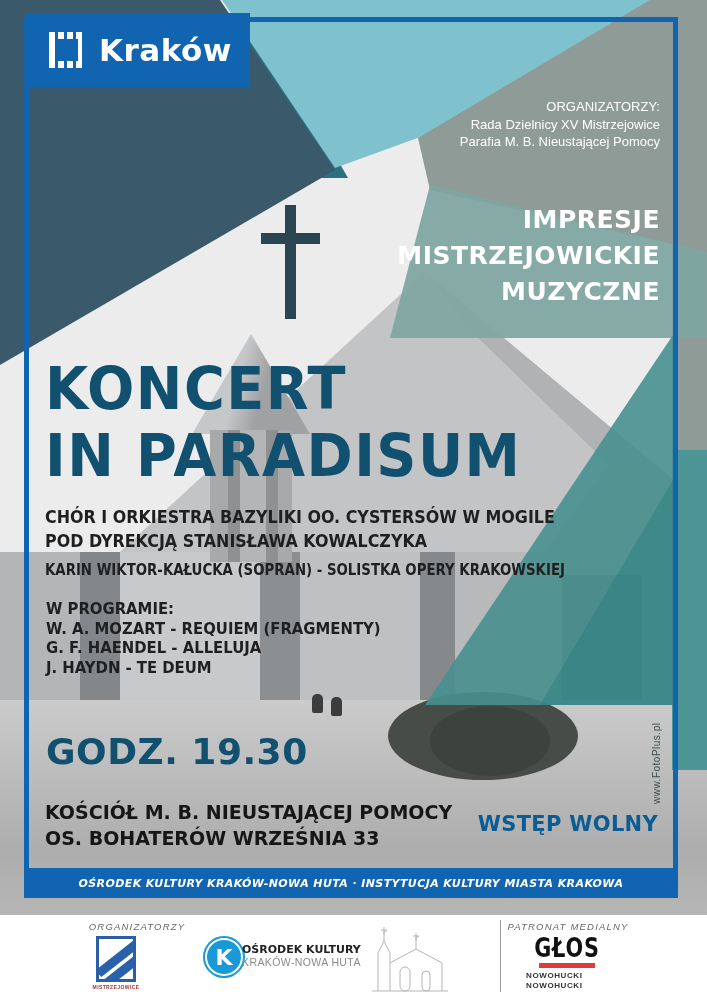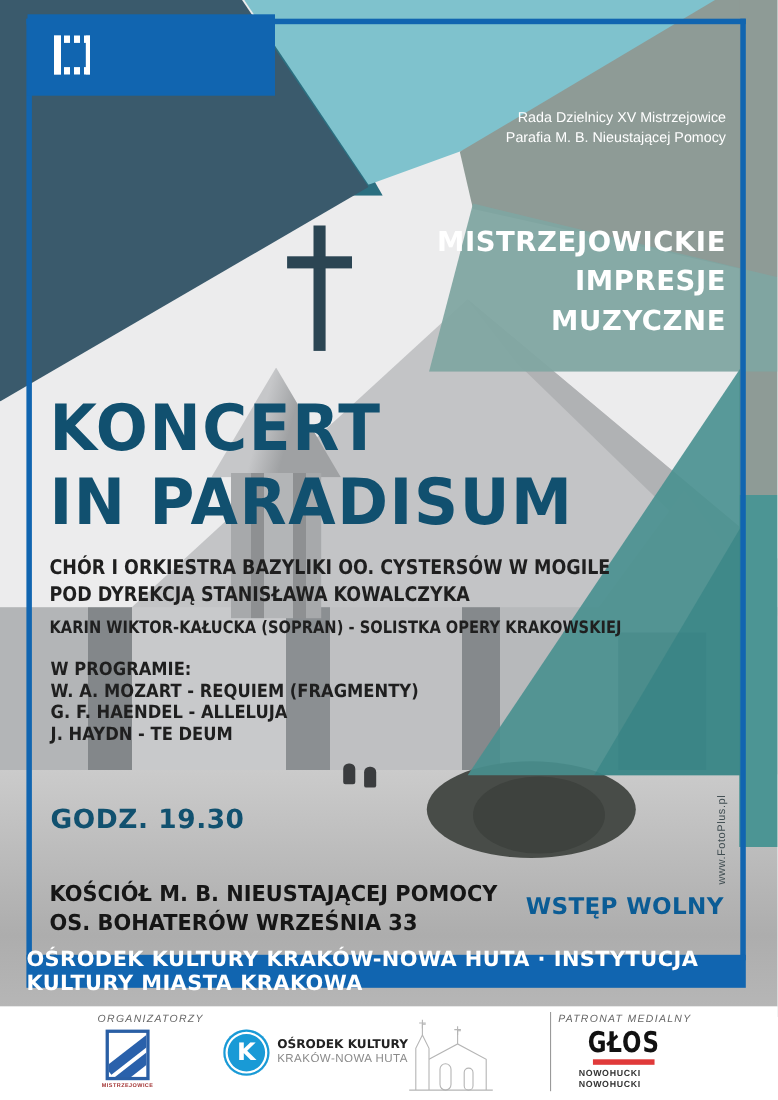--- a/index.html
+++ b/index.html
@@ -43,22 +43,22 @@
   .ov-wedge2{clip-path:polygon(673px 480px,673px 705px,540px 705px);background:#2f7f81;opacity:.55;}
   .margin-sage{left:672px;top:0;width:35px;height:450px;background:#8e9b96;}
   .margin-teal{left:672px;top:450px;width:35px;height:320px;background:#4c9594;}
   
   .frame{background:#1165b0;}
   .f-top{left:24px;top:17px;width:654px;height:5px;}
   .f-left{left:24px;top:17px;width:5px;height:856px;}
   .f-right{left:673px;top:17px;width:5px;height:856px;}
   .bluebar{left:24px;top:868px;width:654px;height:30px;background:#1165b0;
            display:flex;align-items:center;justify-content:center;}
-  .bluebar span{color:#fff;font-weight:bold;font-size:19px;letter-spacing:.4px;
-           font-family:"DejaVu Sans",sans-serif;}
+  .bluebar span{color:#fff;font-weight:bold;font-size:11px;letter-spacing:.4px;
+           font-family:"DejaVu Sans",sans-serif;font-style:italic;}
   
   .klogo{left:25px;top:13px;width:225px;height:74px;background:#1165b0;
          display:flex;align-items:center;}
   .klogo-icon{width:36px;height:36px;margin-left:24px;
       background:
         linear-gradient(#fff,#fff) 0 0/36px 7px,
         linear-gradient(#fff,#fff) 0 29px/36px 7px,
         linear-gradient(#fff,#fff) 0 0/7px 36px,
         linear-gradient(#fff,#fff) 29px 0/7px 36px;
       background-repeat:no-repeat;
@@ -74,21 +74,21 @@
          transform:scaleX(.96);transform-origin:0 0;white-space:nowrap;}
   .performers{left:45px;top:505px;color:#1f1f1f;font-size:18.5px;line-height:24px;
          transform:scaleX(.86);transform-origin:0 0;white-space:nowrap;}
   .soloist{left:45px;top:561px;color:#1f1f1f;font-size:15.5px;
          transform:scaleX(.86);transform-origin:0 0;white-space:nowrap;}
   .program{left:46px;top:599px;color:#1f1f1f;font-size:16.5px;line-height:19.5px;
          transform:scaleX(.9);transform-origin:0 0;white-space:nowrap;}
   .dateline{left:46px;top:690px;color:#11516f;white-space:nowrap;}
   .date-big{font-size:35px;letter-spacing:.5px;}
   .date-small{font-size:20px;letter-spacing:.5px;}
-  .timeline{left:46px;top:731px;color:#11516f;font-size:24px;letter-spacing:.5px;}
+  .timeline{left:46px;top:731px;color:#11516f;font-size:36px;letter-spacing:.5px;}
   .venue{left:45px;top:799px;color:#161616;font-size:20px;line-height:26px;
          transform:scaleX(.95);transform-origin:0 0;white-space:nowrap;}
   .admission{right:49px;top:812px;color:#0b5c95;font-size:21px;letter-spacing:.3px;margin-left:36px;}
   .credit{left:651px;top:700px;height:104px;color:#3f4c50;font-size:10px;
           writing-mode:vertical-rl;transform:rotate(180deg);letter-spacing:.5px;}
   
   .footer{left:0;top:915px;width:707px;height:85px;background:#ffffff;}
   .flabel{position:absolute;top:6px;color:#666;font-size:9.5px;letter-spacing:1.2px;font-style:italic;}
   .flabel.left{left:137px;transform:translateX(-50%);}
   .flabel.right{left:568px;transform:translateX(-50%);}
@@ -96,21 +96,21 @@
          border:3px solid #2a5fa5;box-sizing:border-box;overflow:hidden;}
   .mlogo i{position:absolute;display:block;background:#2a61ab;}
   .mlogo .d1{left:-6px;top:14px;width:52px;height:9px;transform:rotate(-38deg);}
   .mlogo .d2{left:-6px;top:30px;width:52px;height:9px;transform:rotate(-38deg);}
   .mcap{position:absolute;left:116px;top:69px;transform:translateX(-50%);
         color:#a23333;font-size:5px;letter-spacing:.4px;font-weight:bold;white-space:nowrap;}
   .kcircle{position:absolute;left:203px;top:21px;width:42px;height:42px;border-radius:50%;
         background:#199ad6;color:#fff;display:flex;align-items:center;justify-content:center;
         font-family:"DejaVu Sans",sans-serif;font-weight:bold;font-size:22px;
         box-shadow:inset 0 0 0 2px #199ad6, inset 0 0 0 4px #ffffff;}
-  .oktext{position:absolute;left:252px;top:28px;line-height:13px;white-space:nowrap;}
+  .oktext{position:absolute;left:242px;top:28px;line-height:13px;white-space:nowrap;}
   .oktext .l1{font-family:"DejaVu Sans",sans-serif;font-weight:bold;color:#222;font-size:11px;}
   .oktext .l2{color:#8a8a8a;font-size:10.5px;letter-spacing:.4px;}
   .church-sketch{position:absolute;left:370px;top:8px;}
   .fdivider{position:absolute;left:500px;top:5px;width:1px;height:72px;background:#9a9a9a;}
   .glos{position:absolute;left:567px;top:20px;transform:translateX(-50%);}
   .glos .name{font-family:"DejaVu Sans",sans-serif;font-weight:bold;color:#111;
         font-size:26px;line-height:26px;letter-spacing:1px;transform:scaleX(.8);transform-origin:center;}
   .glos .bar{width:56px;height:5px;background:#e03a3a;margin:2px auto 3px;}
   .glos .sub{color:#333;font-size:8px;font-weight:bold;line-height:9.5px;letter-spacing:.6px;}
 </style>
@@ -145,30 +145,32 @@
 
   <div class="abs cross-v"></div>
   <div class="abs cross-h"></div>
 
   <div class="abs frame f-top"></div>
   <div class="abs frame f-left"></div>
   <div class="abs frame f-right"></div>
 
   <div class="abs klogo">
     <div class="klogo-icon"></div>
+    <div class="klogo-text">Kraków</div>
   </div>
 
   <div class="abs org-top">
+    <div>ORGANIZATORZY:</div>
     <div>Rada Dzielnicy XV Mistrzejowice</div>
     <div>Parafia M. B. Nieustającej Pomocy</div>
   </div>
 
   <div class="abs series heading">
+    <div>IMPRESJE</div>
     <div>MISTRZEJOWICKIE</div>
-    <div>IMPRESJE</div>
     <div>MUZYCZNE</div>
   </div>
 
   <div class="abs title heading">
     <div>KONCERT</div>
     <div>IN PARADISUM</div>
   </div>
 
   <div class="abs performers heading">
     <div>CHÓR I ORKIESTRA BAZYLIKI OO. CYSTERSÓW W MOGILE</div>

